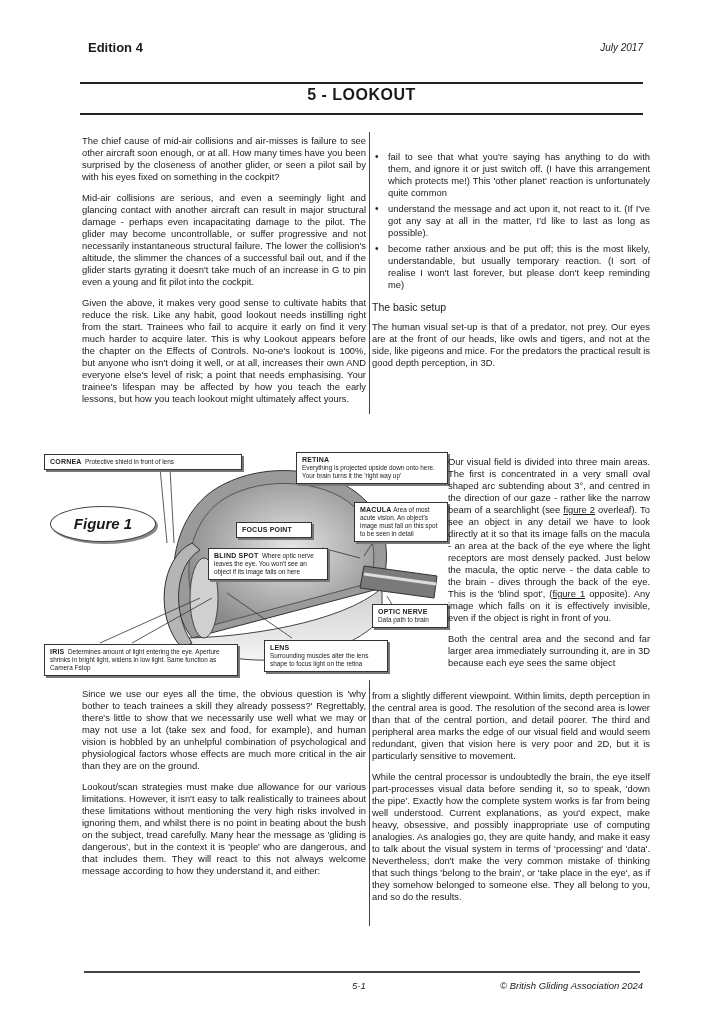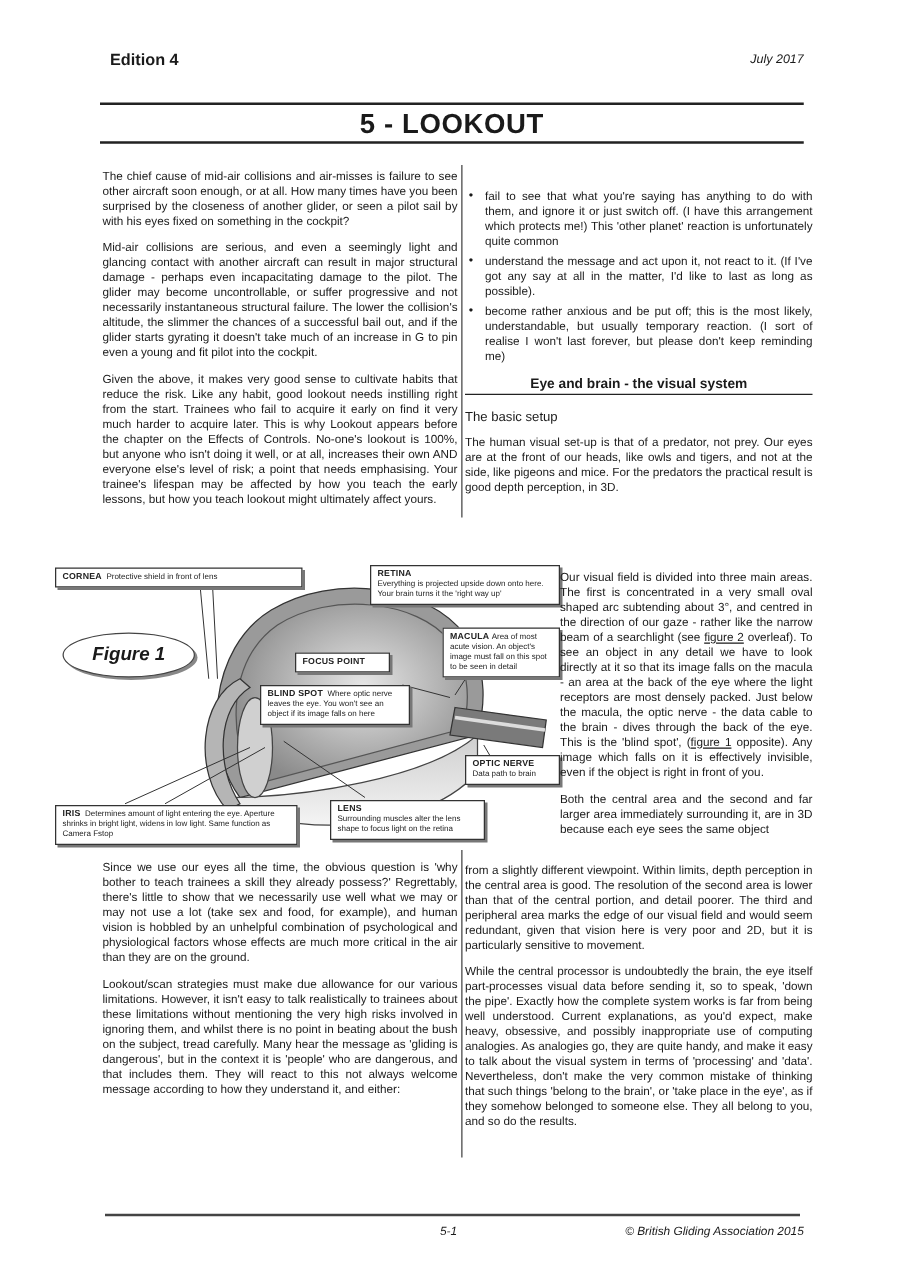--- a/index.html
+++ b/index.html
@@ -3,21 +3,21 @@
 <meta charset="utf-8">
 <style>
   html, body { margin: 0; padding: 0; background: #ffffff; }
   body { width: 725px; height: 1024px; position: relative; overflow: hidden;
          font-family: "Liberation Sans", "DejaVu Sans", sans-serif; color: #1a1a1a; }
   .abs { position: absolute; }
   .hdr-left { left: 88px; top: 40px; font-size: 13px; font-weight: bold; }
   .hdr-right { right: 82px; top: 42px; font-size: 10px; font-style: italic; font-weight: normal; }
   .rule { position: absolute; left: 80px; width: 563px; height: 2px; background: #222; }
   .title { position: absolute; left: 80px; width: 563px; top: 86px; text-align: center;
-           font-size: 22px; font-weight: bold; letter-spacing: 0.5px; }
+           font-size: 16px; font-weight: bold; letter-spacing: 0.5px; }
   .col { position: absolute; font-size: 9.4px; line-height: 12px; text-align: justify; }
   .col p { margin: 0 0 9px 0; }
   .col-left { left: 82px; width: 284px; top: 135px; }
   .col-right { left: 372px; width: 278px; top: 135px; }
   .vdivider { position: absolute; left: 369px; top: 132px; width: 1px; height: 282px; background: #444; }
   .vdivider2 { position: absolute; left: 369px; top: 680px; width: 1px; height: 246px; background: #444; }
   ul.bullets { list-style: none; margin: 16px 0 8px 0; padding: 0; }
   ul.bullets li { position: relative; padding-left: 16px; margin-bottom: 4px; }
   ul.bullets li::before { content: "\2022"; position: absolute; left: 3px; top: 0; font-size: 10px; }
   .section-h { text-align: center; font-weight: bold; font-size: 11px; border-bottom: 1.5px solid #222;
@@ -58,21 +58,20 @@
   <p>Mid-air collisions are serious, and even a seemingly light and glancing contact with another aircraft can result in major structural damage - perhaps even incapacitating damage to the pilot. The glider may become uncontrollable, or suffer progressive and not necessarily instantaneous structural failure. The lower the collision's altitude, the slimmer the chances of a successful bail out, and if the glider starts gyrating it doesn't take much of an increase in G to pin even a young and fit pilot into the cockpit.</p>
   <p>Given the above, it makes very good sense to cultivate habits that reduce the risk. Like any habit, good lookout needs instilling right from the start. Trainees who fail to acquire it early on find it very much harder to acquire later. This is why Lookout appears before the chapter on the Effects of Controls. No-one's lookout is 100%, but anyone who isn't doing it well, or at all, increases their own AND everyone else's level of risk; a point that needs emphasising. Your trainee's lifespan may be affected by how you teach the early lessons, but how you teach lookout might ultimately affect yours.</p>
 </div>
 
 <div class="col col-right">
   <ul class="bullets">
     <li>fail to see that what you're saying has anything to do with them, and ignore it or just switch off. (I have this arrangement which protects me!) This 'other planet' reaction is unfortunately quite common</li>
     <li>understand the message and act upon it, not react to it. (If I've got any say at all in the matter, I'd like to last as long as possible).</li>
     <li>become rather anxious and be put off; this is the most likely, understandable, but usually temporary reaction. (I sort of realise I won't last forever, but please don't keep reminding me)</li>
   </ul>
-  <div class="section-h">Eye and brain - the visual system</div>
   <div class="sub-h">The basic setup</div>
   <p style="margin-bottom:0;">The human visual set-up is that of a predator, not prey. Our eyes are at the front of our heads, like owls and tigers, and not at the side, like pigeons and mice. For the predators the practical result is good depth perception, in 3D.</p>
 </div>
 
 <div class="figure">
   <svg width="400" height="232" viewBox="0 0 400 232" style="position:absolute;left:0;top:0;">
     <defs>
       <radialGradient id="g1" cx="0.55" cy="0.45" r="0.6">
         <stop offset="0" stop-color="#e6e6e6"></stop>
         <stop offset="1" stop-color="#8a8a8a"></stop>
@@ -150,13 +149,13 @@
 </div>
 
 <div class="left-low">
   <p>Since we use our eyes all the time, the obvious question is 'why bother to teach trainees a skill they already possess?' Regrettably, there's little to show that we necessarily use well what we may or may not use a lot (take sex and food, for example), and human vision is hobbled by an unhelpful combination of psychological and physiological factors whose effects are much more critical in the air than they are on the ground.</p>
   <p>Lookout/scan strategies must make due allowance for our various limitations. However, it isn't easy to talk realistically to trainees about these limitations without mentioning the very high risks involved in ignoring them, and whilst there is no point in beating about the bush on the subject, tread carefully. Many hear the message as 'gliding is dangerous', but in the context it is 'people' who are dangerous, and that includes them. They will react to this not always welcome message according to how they understand it, and either:</p>
 </div>
 
 <div class="footer-rule"></div>
 <div class="ft" style="left:86px;text-decoration:underline;margin-top:44px;">Section 1</div>
 <div class="ft" style="left:352px;font-style:italic;">5-1</div>
-<div class="ft" style="right:82px;font-style:italic;">© British Gliding Association 2015</div>
+<div class="ft" style="right:82px;font-style:italic;">© British Gliding Association 2024</div>
 
 </body></html>

